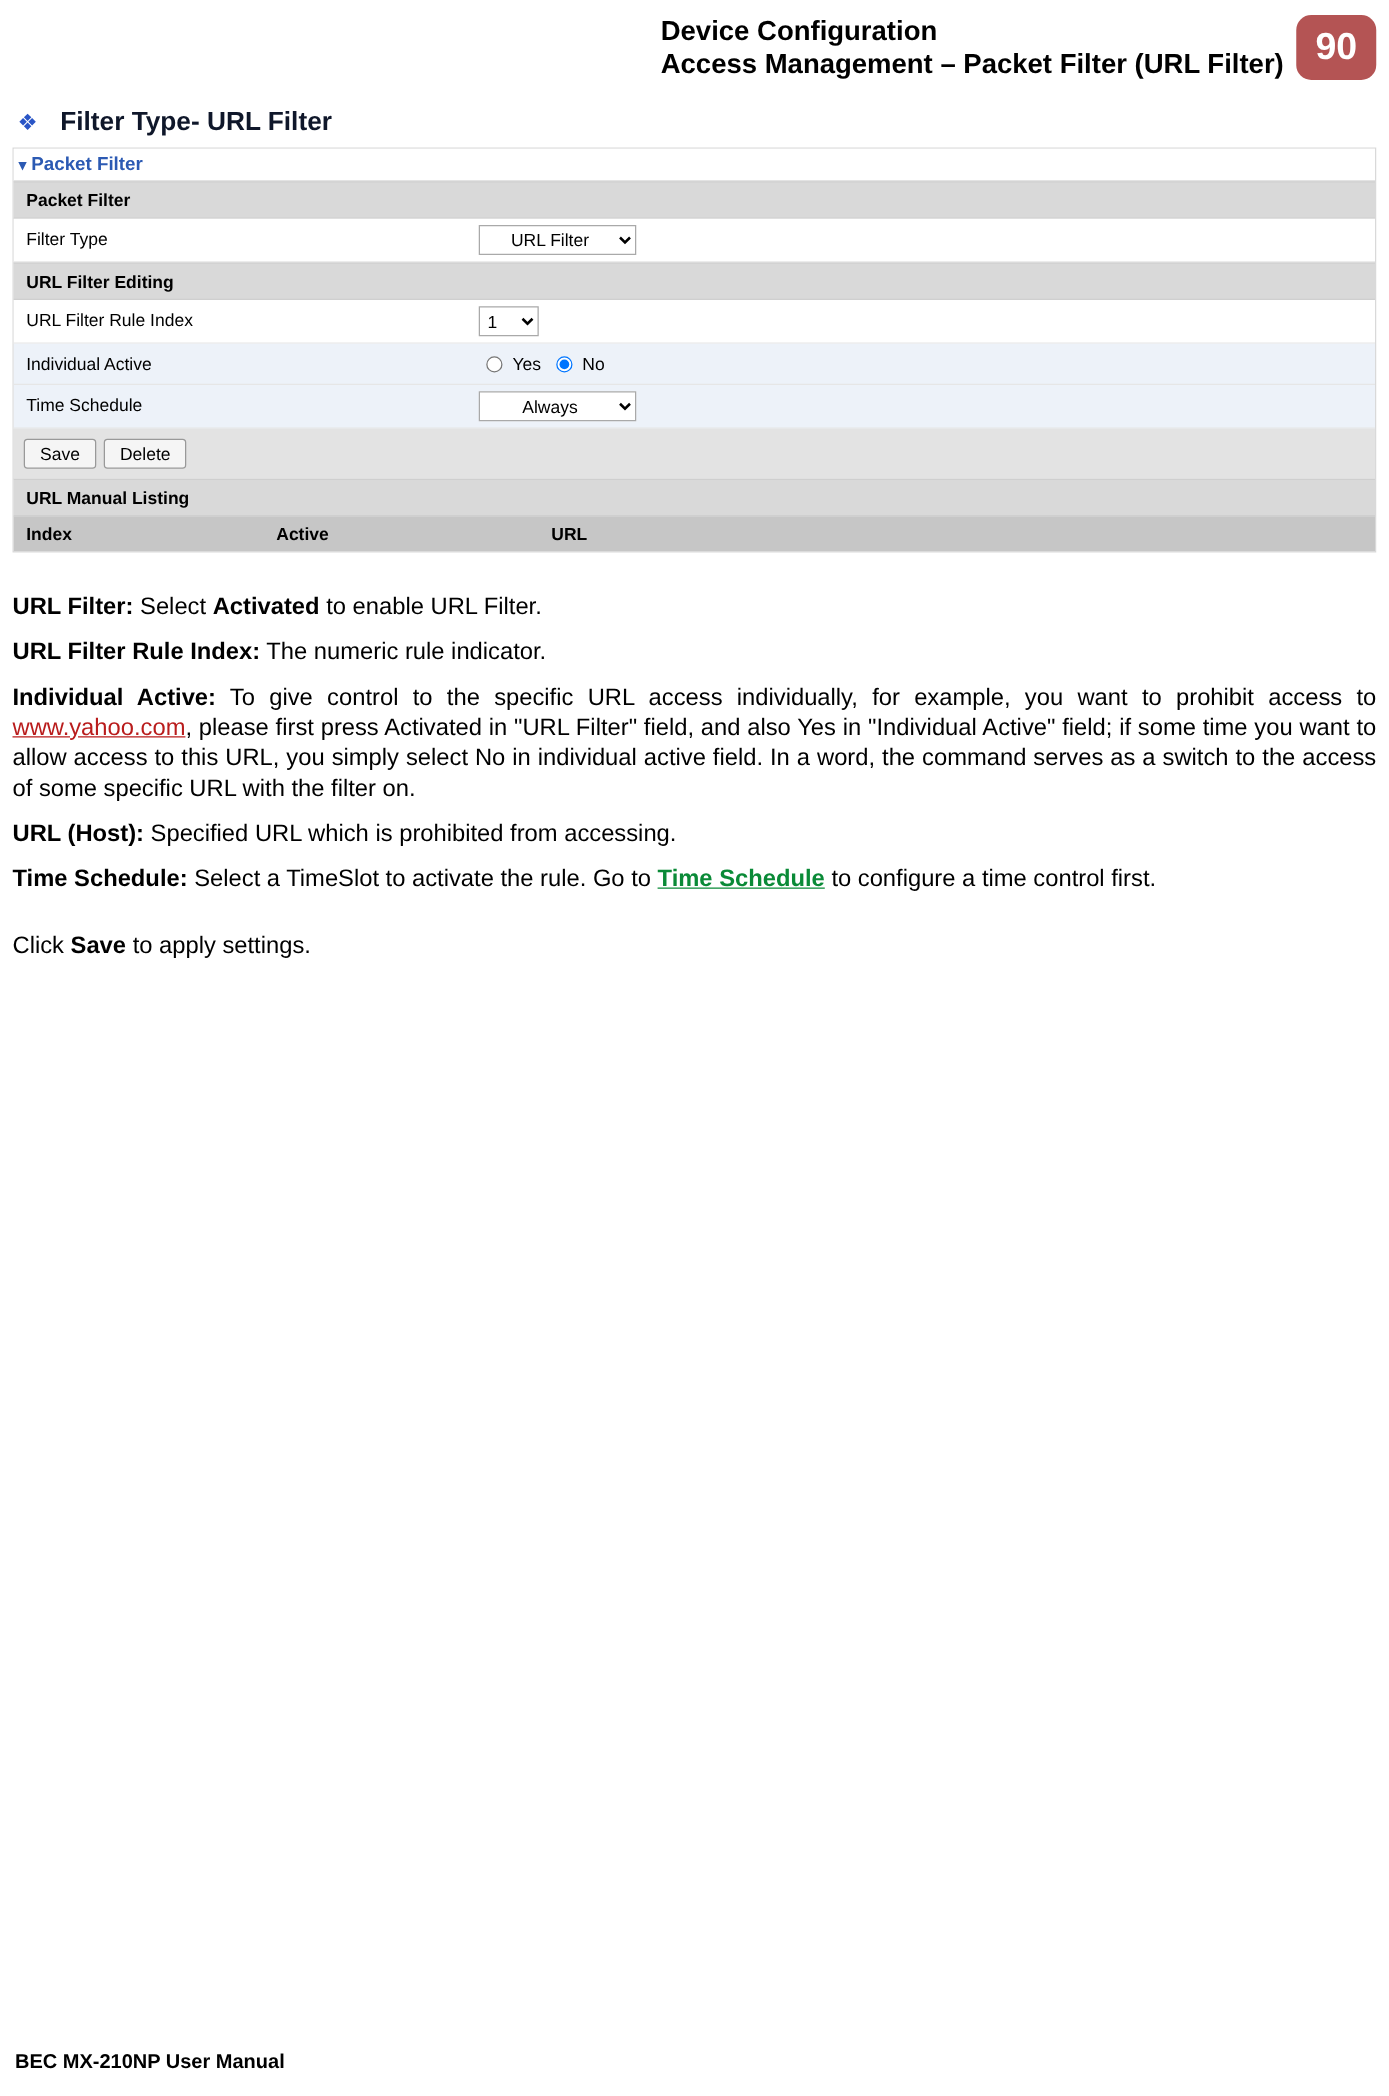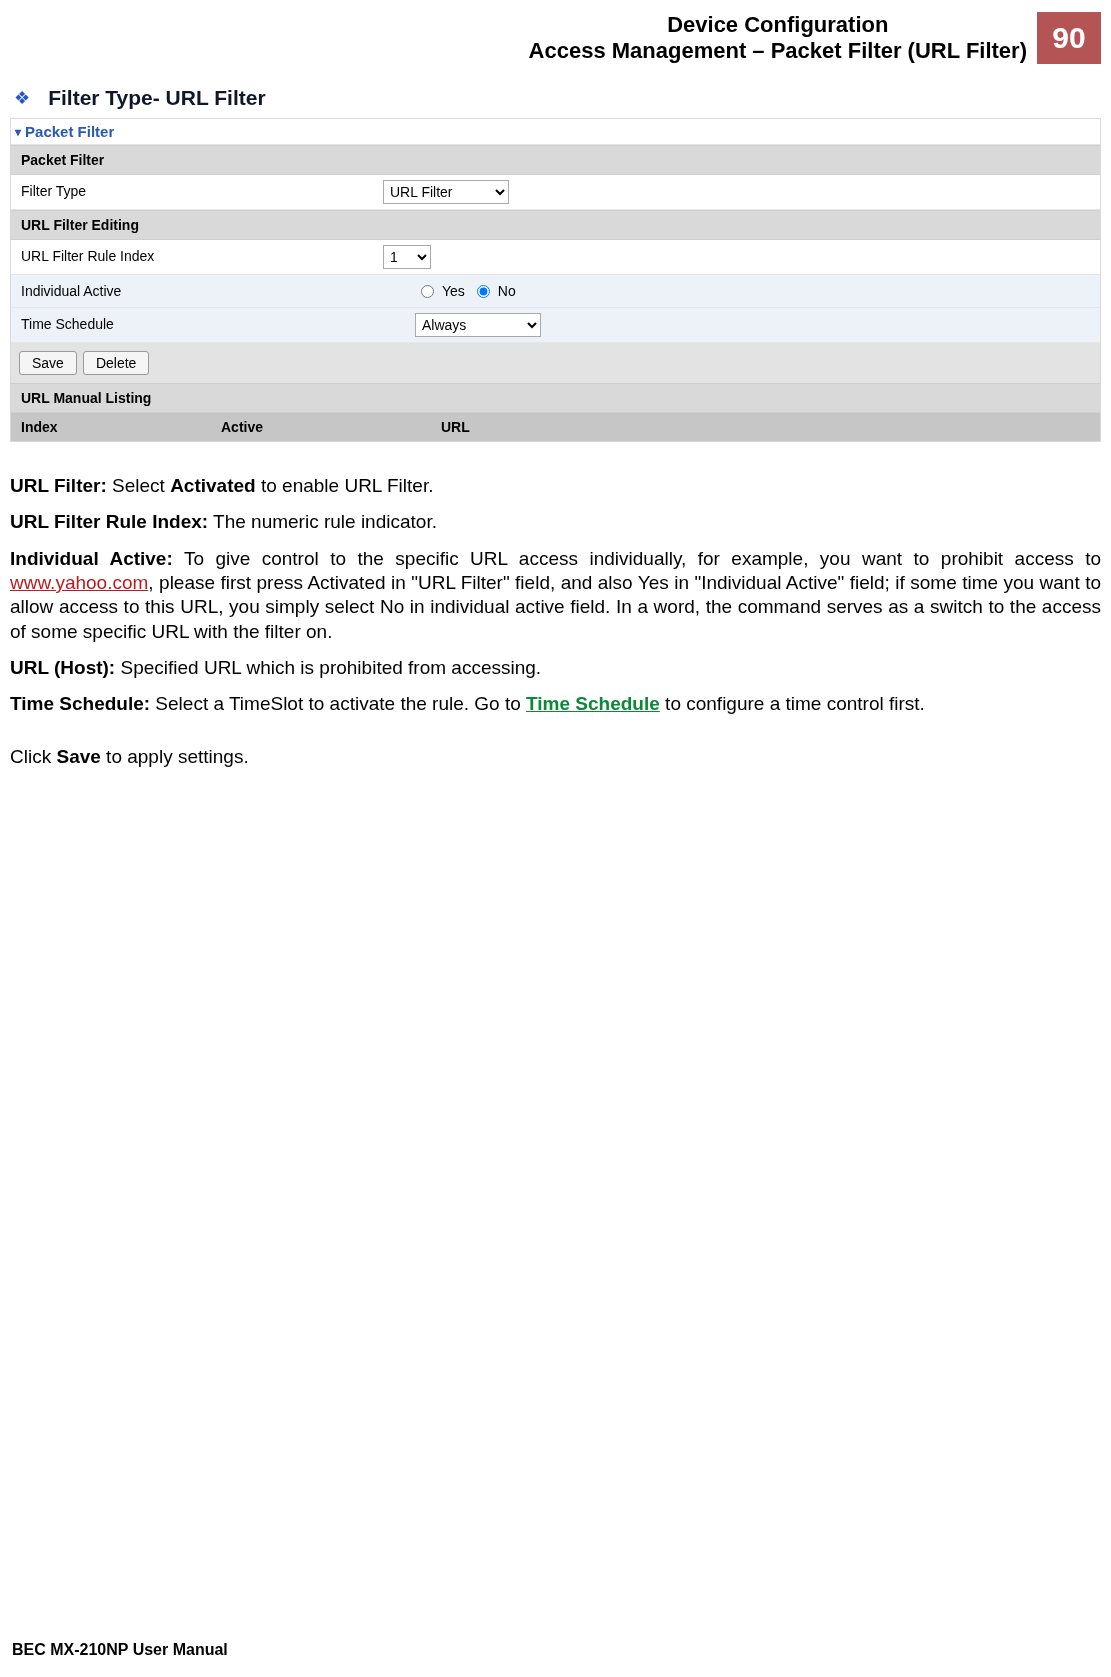--- a/index.html
+++ b/index.html
@@ -12,21 +12,21 @@
     position: relative;
     min-height: 1677px;
   }
   .header {
     display: flex;
     justify-content: flex-end;
     align-items: stretch;
     padding: 12px 10px 8px 10px;
   }
   .header-text {
-    text-align: center;
+    text-align: left;
     padding-right: 10px;
     display: flex;
     flex-direction: column;
     justify-content: center;
   }
   .header-text .line1 {
     font-size: 22px;
     font-weight: 700;
   }
   .header-text .line2 {
@@ -35,20 +35,21 @@
   }
   .page-number {
     background: #b45454;
     color: #fff;
     font-size: 30px;
     font-weight: 700;
     width: 64px;
     display: flex;
     align-items: center;
     justify-content: center;
+    border-radius: 12px;
   }
   .section-title-row {
     display: flex;
     align-items: center;
     padding: 14px 10px 4px 14px;
   }
   .diamond-icon {
     color: #2a55c6;
     font-size: 18px;
     margin-right: 18px;
@@ -86,40 +87,40 @@
     font-weight: 700;
     font-size: 14px;
     border-top: 1px solid #cfcfcf;
     border-bottom: 1px solid #cfcfcf;
   }
   .row {
     display: flex;
     border-bottom: 1px solid #e6e6e6;
   }
   .row.alt0 { background: #fff; }
-  .row.alt1 { background: #edf2f9; gap: 32px; }
+  .row.alt1 { background: #edf2f9; }
   .row .label {
     width: 362px;
     padding: 8px 10px;
     font-size: 14px;
   }
   .row .control {
     flex: 1;
     padding: 5px 10px;
     display: flex;
     align-items: center;
     gap: 6px;
   }
   select {
     font-size: 14px;
     padding: 2px 2px;
     background: #fff;
     border: 1px solid #a9a9a9;
   }
-  .select-wide { min-width: 126px; }
+  .select-wide { min-width: 126px; text-align: center; }
   .select-small { min-width: 48px; }
   input[type="text"] {
     font-size: 14px;
     padding: 3px 4px;
     border: 1px solid #a9a9a9;
     width: 340px;
     background: #fff;
   }
   input[type="radio"] { margin-left: 6px; margin-right: 2px; }
   .btn-row {

